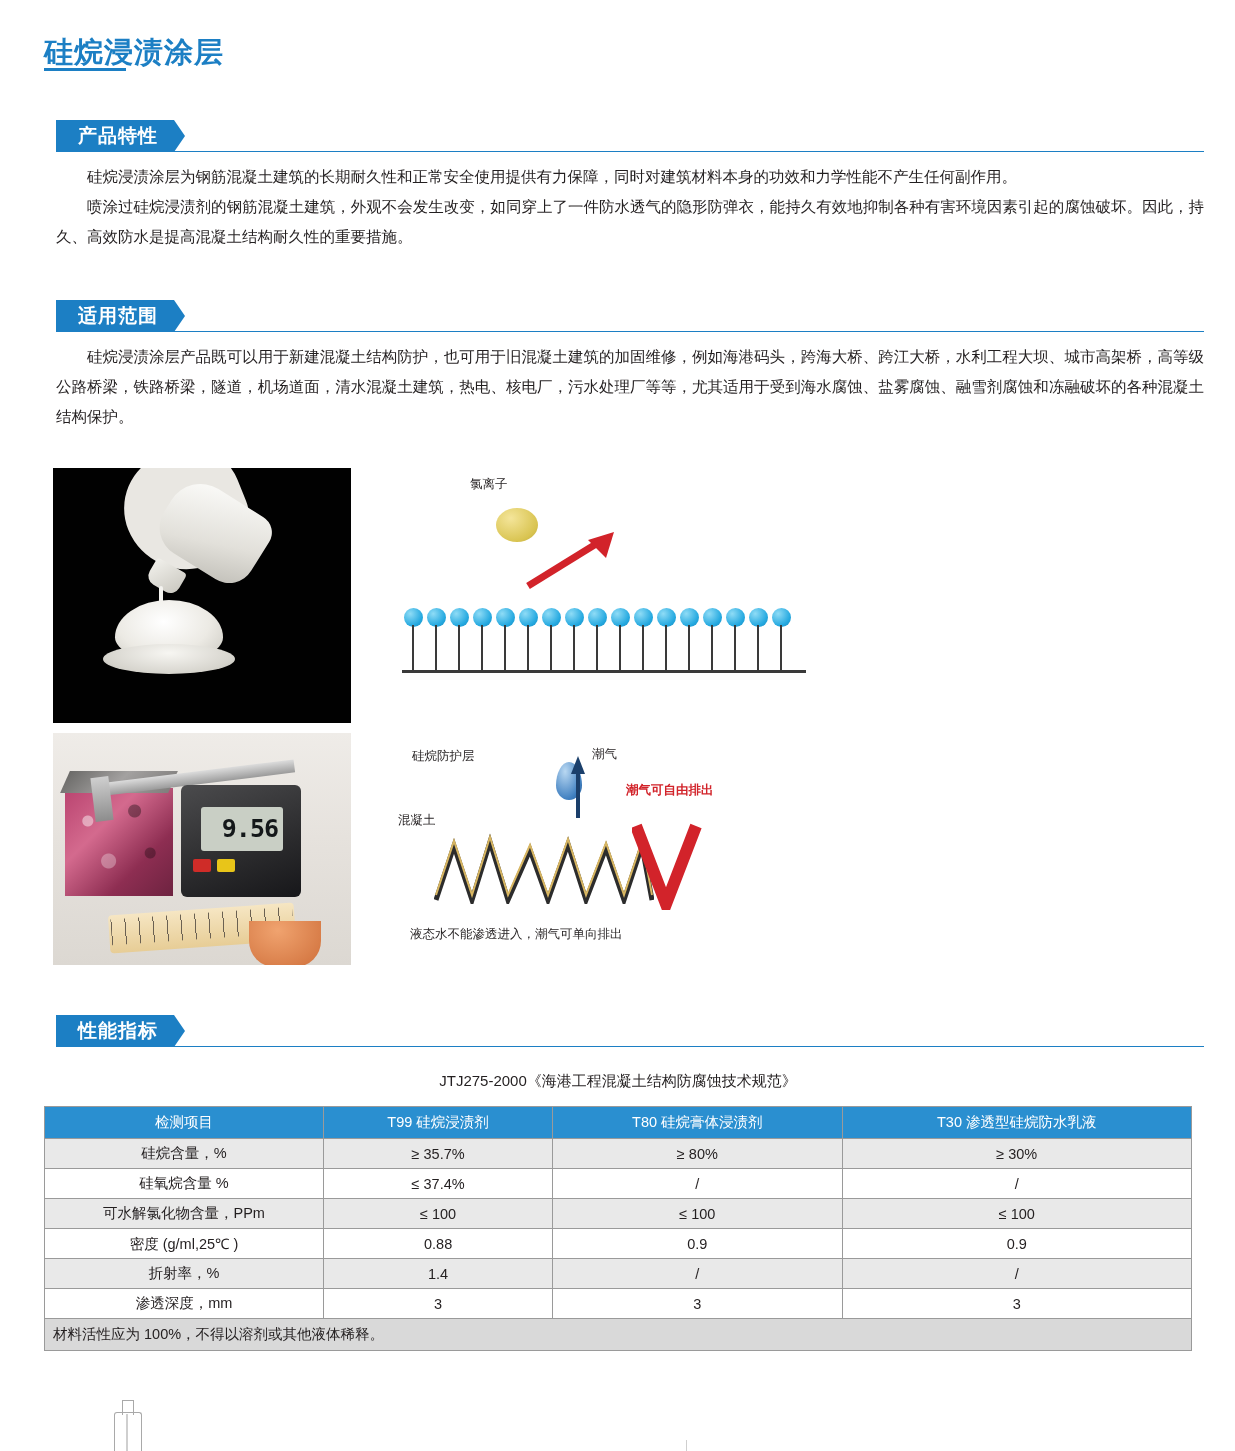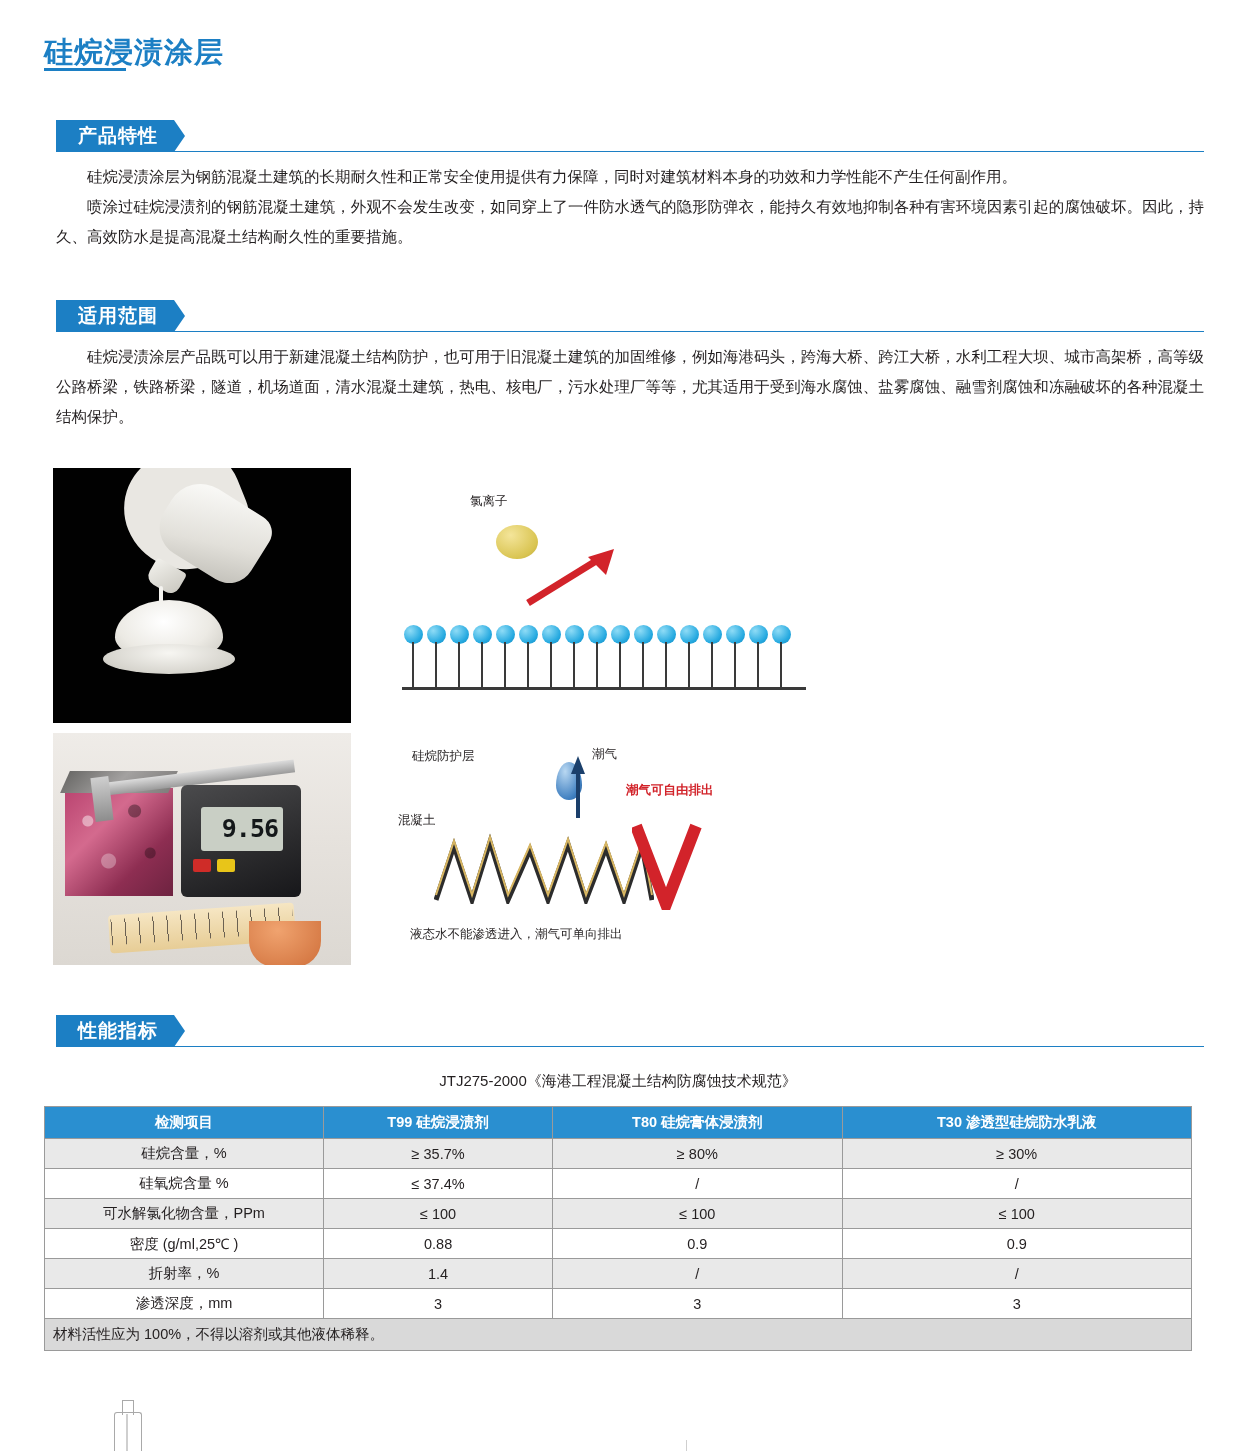--- a/index.html
+++ b/index.html
@@ -306,21 +306,21 @@
     width: 72px;
     height: 46px;
     background: radial-gradient(ellipse at 40% 20%, #f0a36f, #cf6f3a);
     border-radius: 0 0 26px 26px;
   }
 
   
   .diag-molecules {
     position: absolute;
     left: 330px;
-    top: 25px;
+    top: 8px;
     width: 450px;
     height: 250px;
   }
   .label {
     position: absolute;
     font-size: 12.5px;
     color: #231f20;
     white-space: nowrap;
   }
   .ion {
@@ -487,21 +487,21 @@
   }
   table.perf th, table.perf td {
     border: 1px solid #9a9a9a;
     height: 29px;
     text-align: center;
     padding: 0 4px;
   }
   table.perf thead th {
     background: #2a8fd0;
     color: #ffffff;
-    font-weight: bold;
+    font-weight: normal;
     height: 31px;
   }
   table.perf tbody tr:nth-child(odd) td { background: #e9e9e9; }
   table.perf tbody tr:nth-child(even) td { background: #ffffff; }
   table.perf tfoot td {
     background: #d9d9d9;
     text-align: left;
     padding-left: 8px;
     height: 31px;
   }

